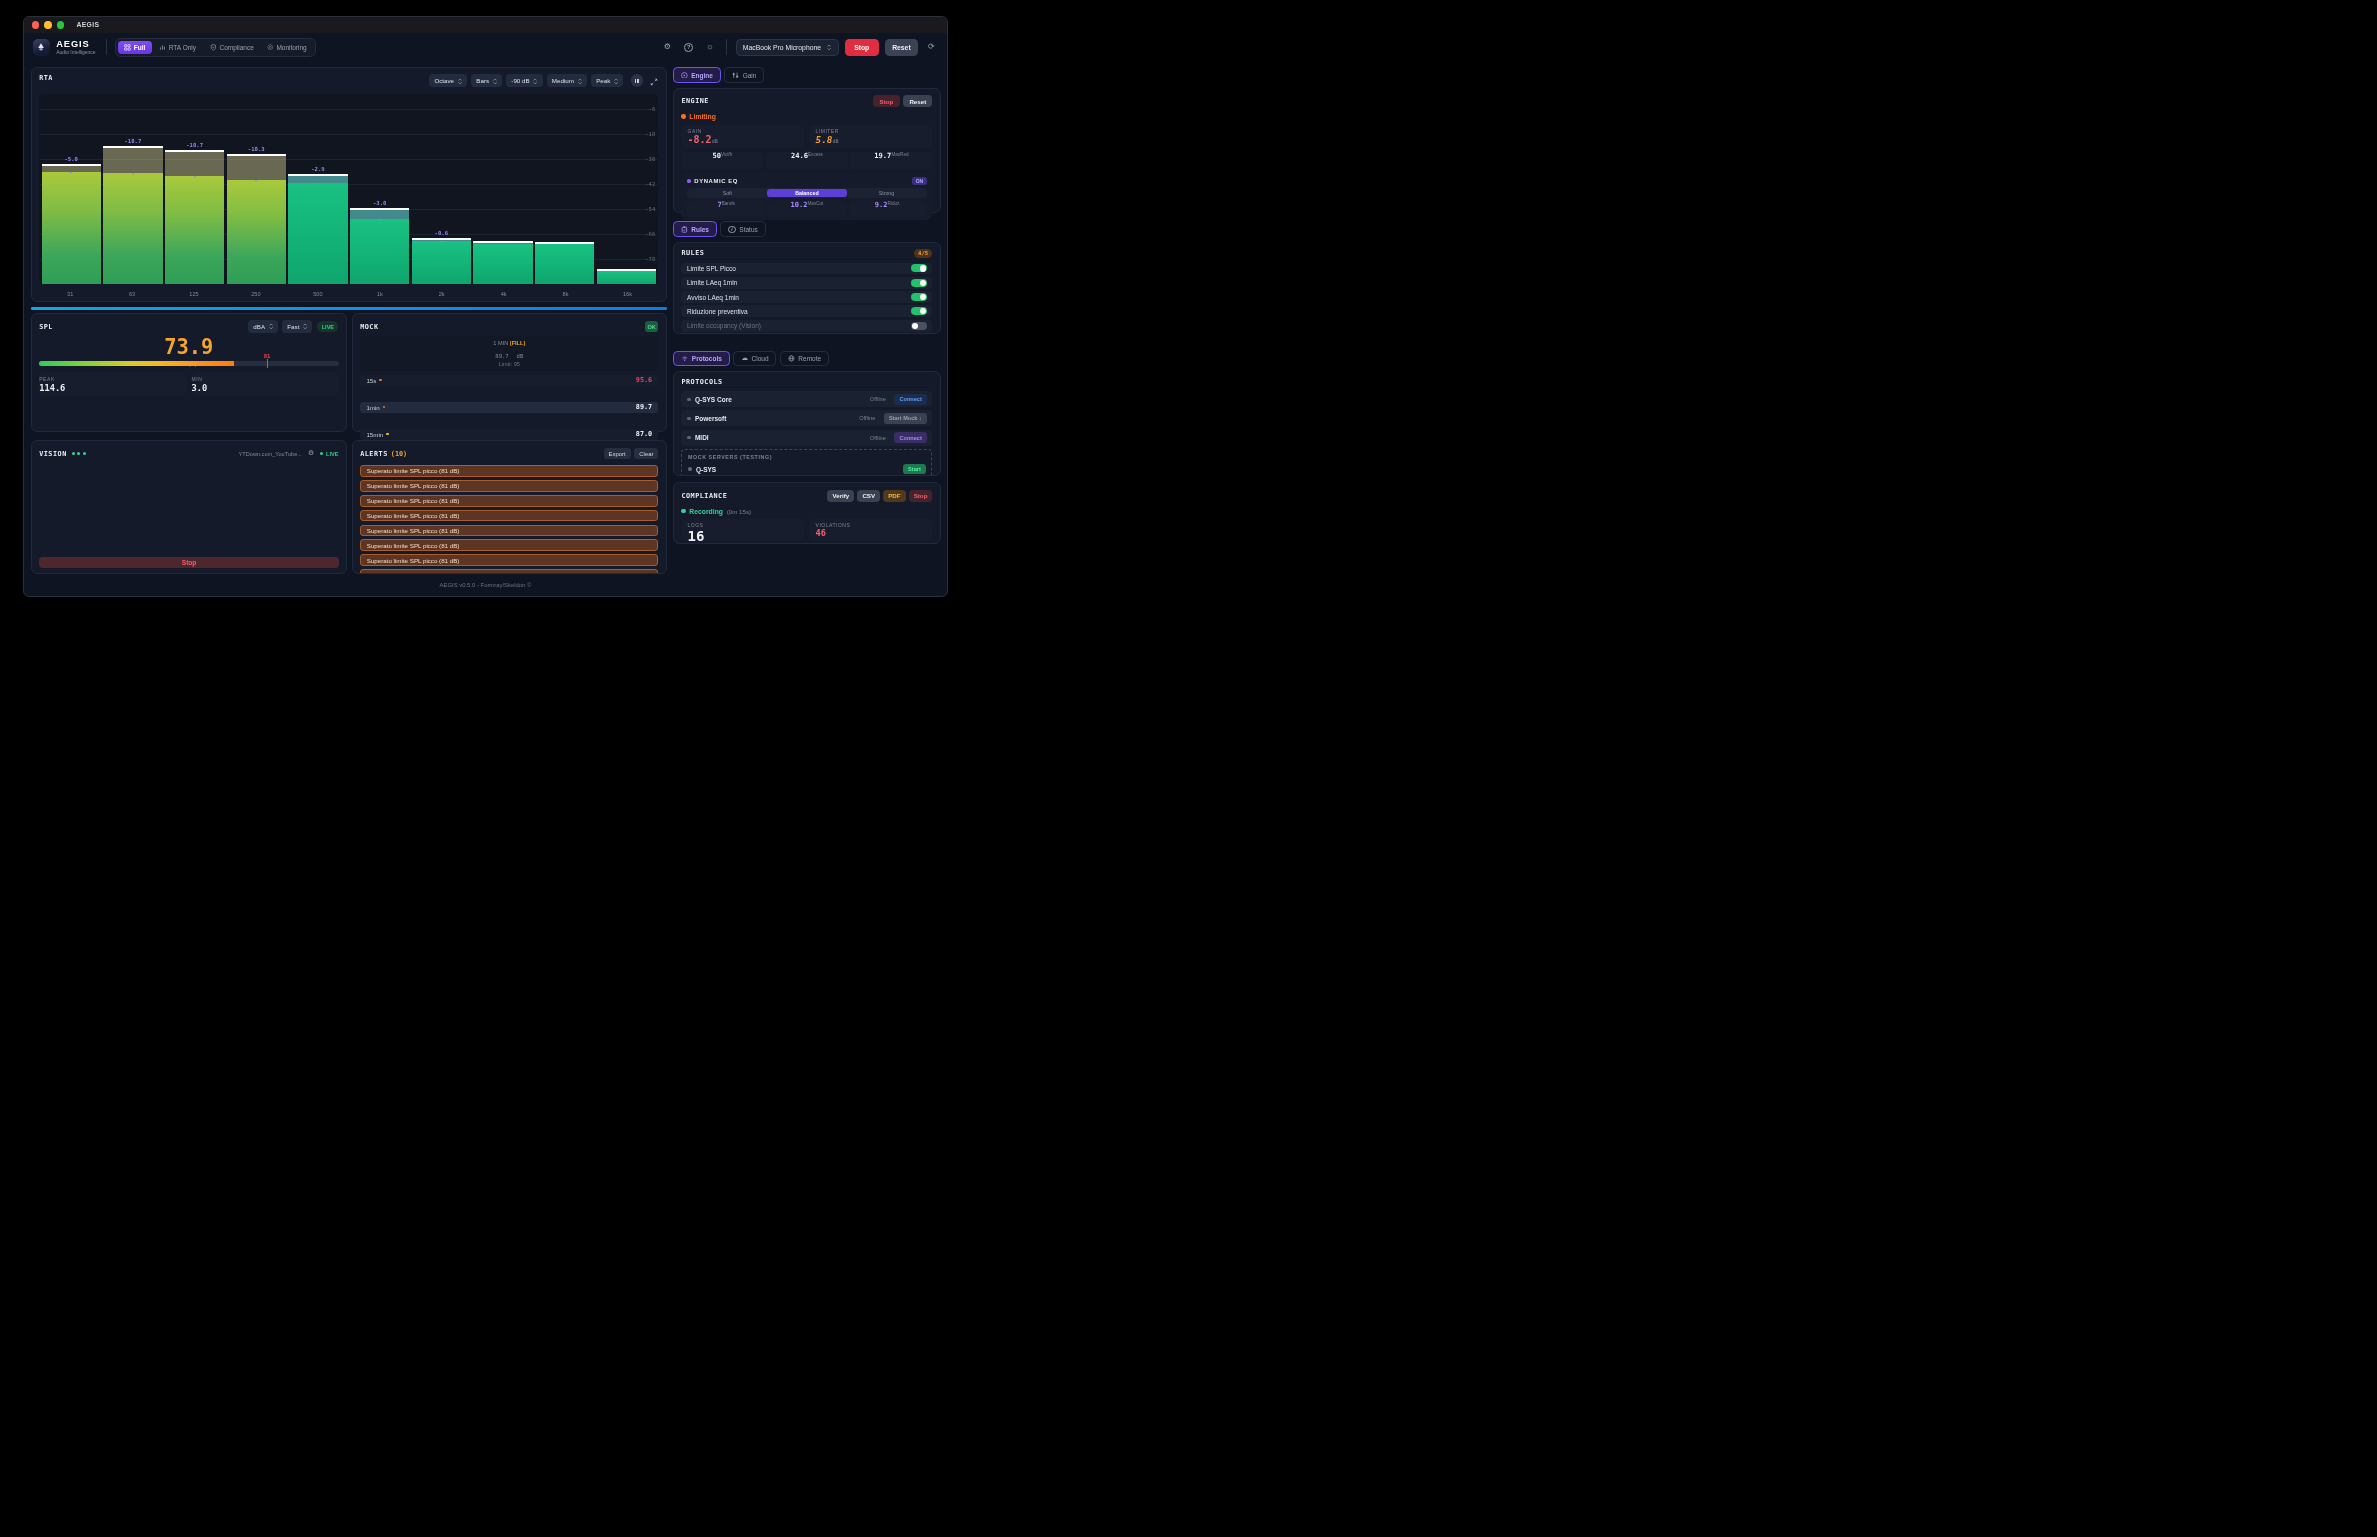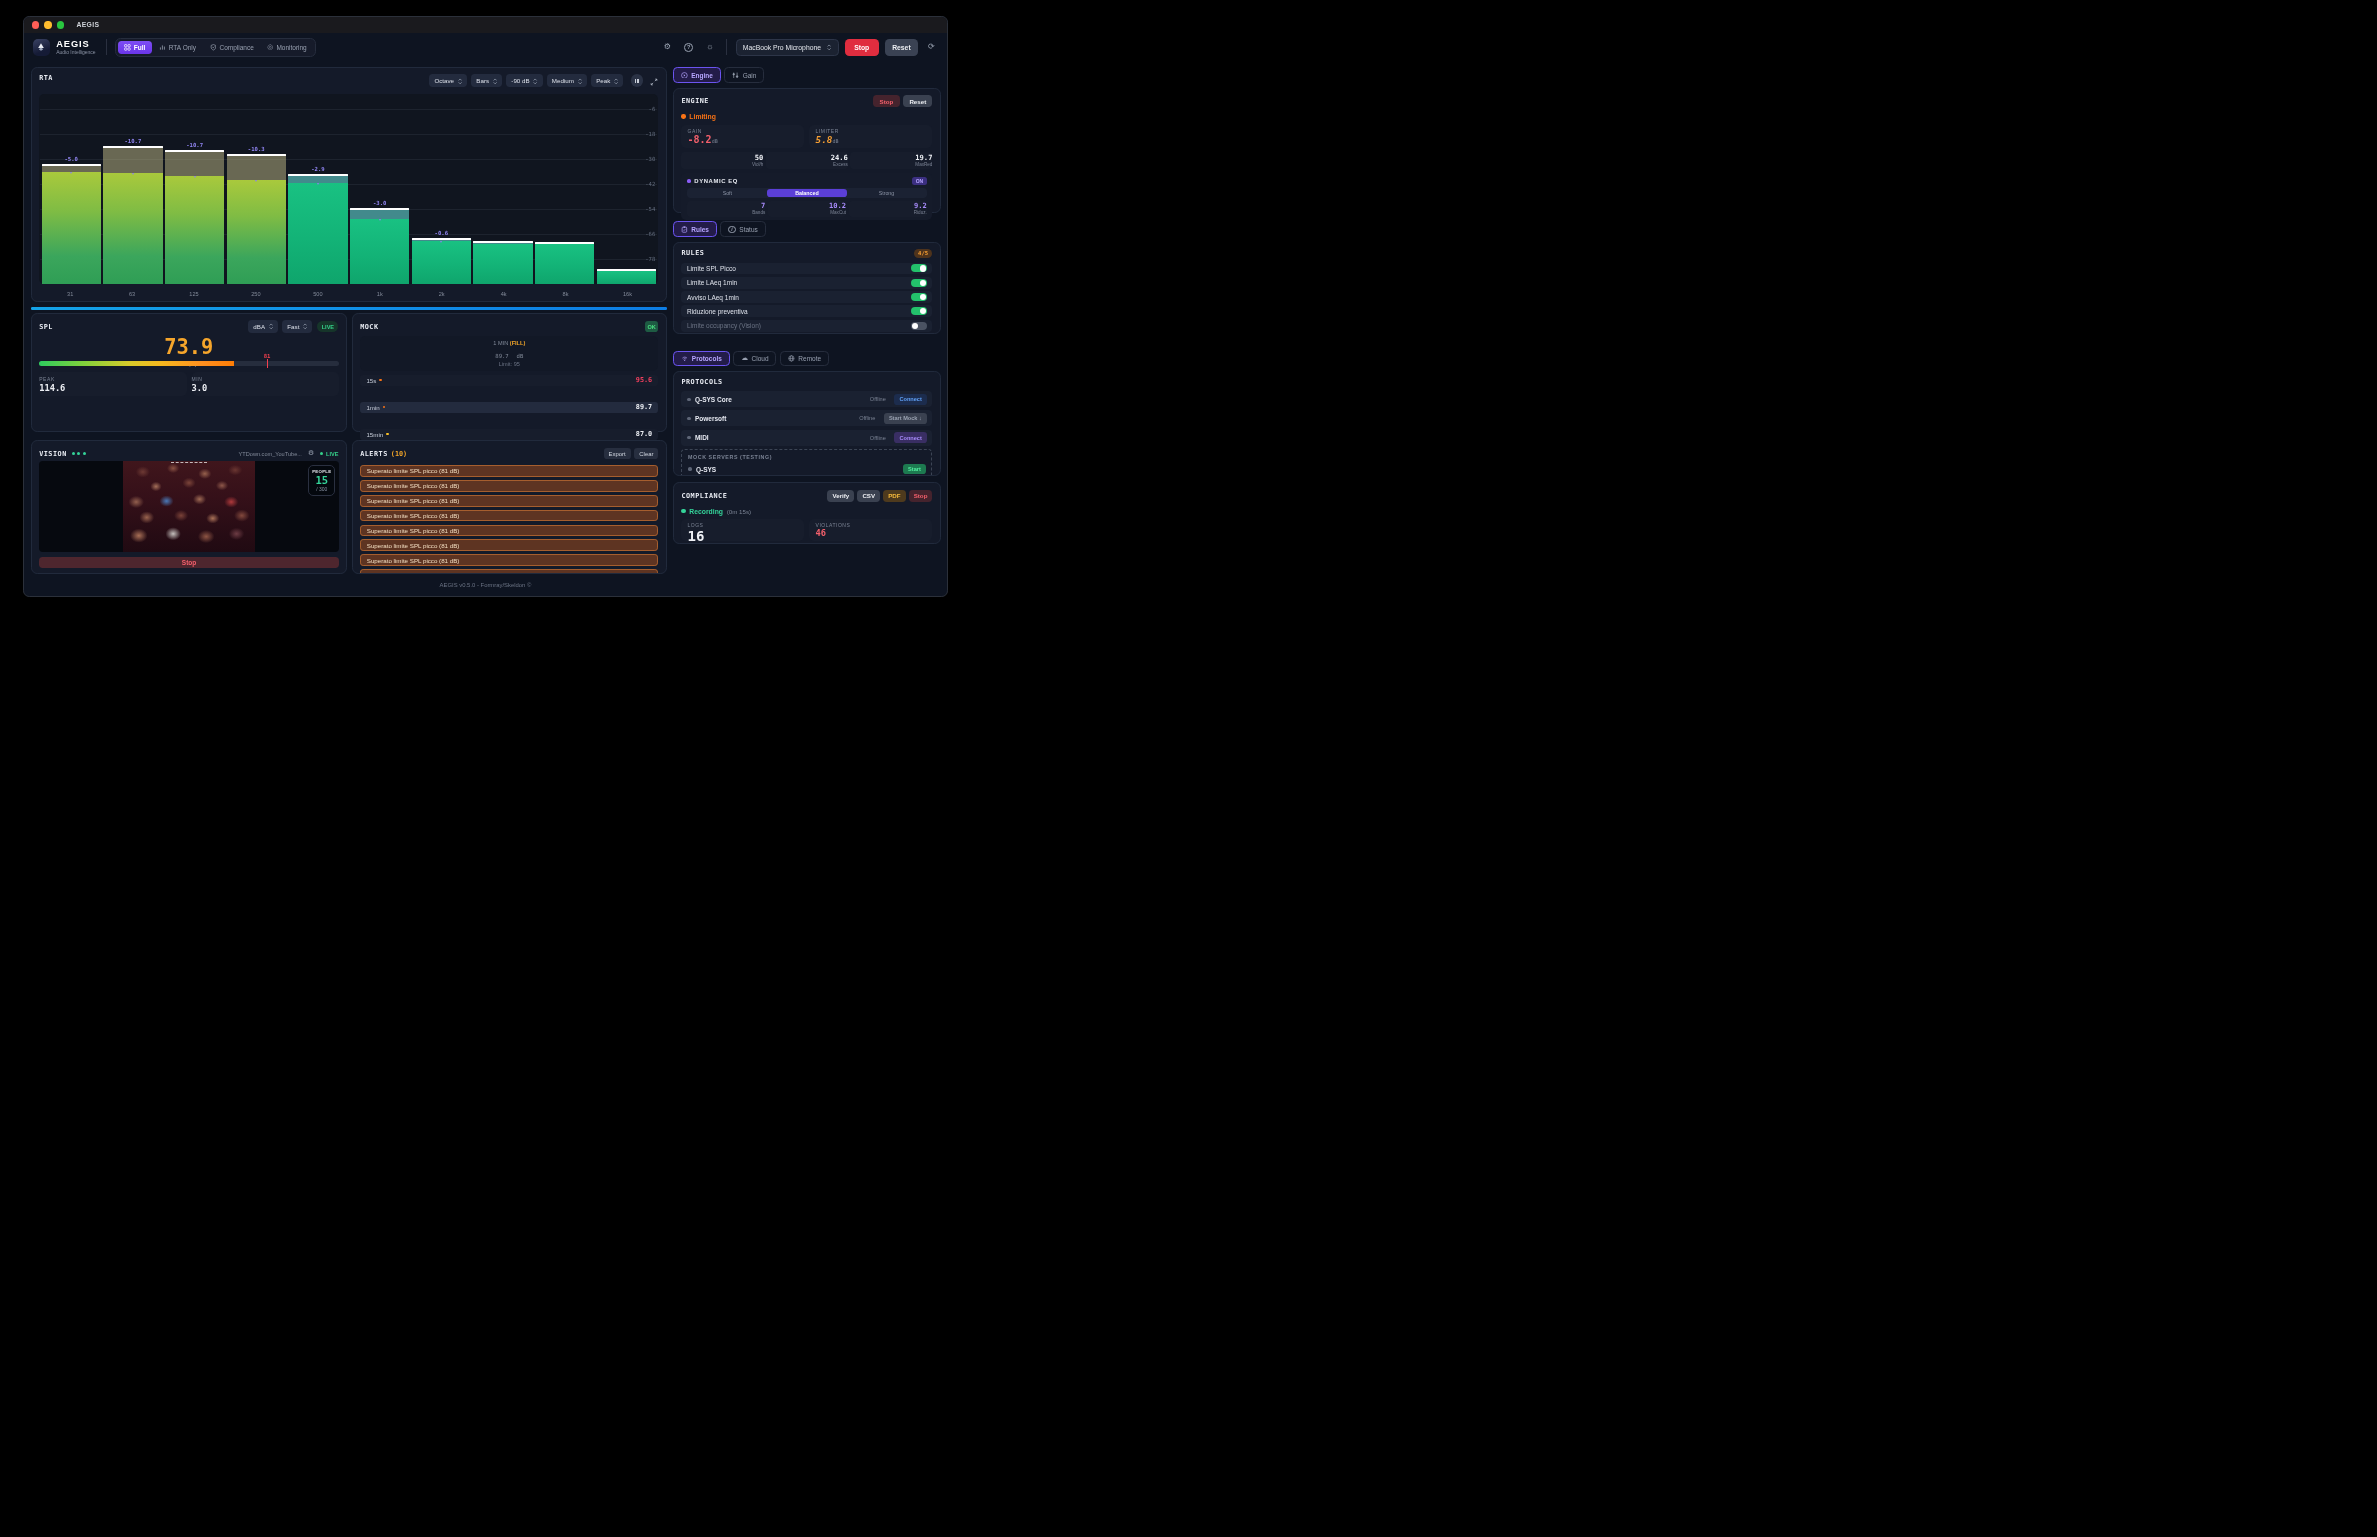--- a/index.html
+++ b/index.html
@@ -164,21 +164,21 @@
   .sbtn.amberb{background:#4e3a1d;color:#f5b93c;}
   .status-line{margin-top:5.6px;display:flex;align-items:center;gap:3.7px;font-size:6.8px;font-weight:bold;}
   .sdot{width:4.3px;height:4.3px;border-radius:50%;}
   .engine-card{height:125px;margin-bottom:8.7px;}
   .gl-row{display:flex;gap:5px;margin-top:5px;}
   .glbox{flex:1;height:23.5px;background:var(--box);border-radius:5px;padding:3.1px 6.2px;display:flex;flex-direction:column;gap:0.6px;}
   .gl-l{font-size:5px;color:#7b8394;letter-spacing:0.5px;}
   .gl-v{font-family:"DejaVu Sans Mono",monospace;font-size:9.3px;font-weight:bold;line-height:1;}
   .gl-v span{font-size:5px;color:#7b8394;font-weight:normal;}
   .stats3{display:flex;gap:2.5px;margin-top:3.7px;}
-  .s3{flex:1;height:17.3px;background:var(--box);border-radius:3.7px;display:flex;flex-direction:column;align-items:flex-end;justify-content:center;}
+  .s3{flex:1;height:17.3px;background:var(--box);border-radius:3.7px;display:flex;flex-direction:row;align-items:flex-start;justify-content:center;}
   .s3 .v{font-family:"DejaVu Sans Mono",monospace;font-size:7.1px;font-weight:bold;color:#eef0f5;line-height:1.1;}
   .s3 .l{font-size:4.6px;color:#7b8394;}
   .deq{margin-top:3.7px;background:#151b2a;border-radius:5px;padding:3.7px 5.6px;}
   .deq-head{display:flex;align-items:center;gap:3.7px;}
   .deq-title{font-size:5.9px;font-weight:bold;color:#e8ebf2;letter-spacing:0.6px;}
   .on-badge{margin-left:auto;background:#3b2f80;color:var(--purple-lt);font-size:5px;font-weight:bold;border-radius:2.5px;padding:1.2px 3.7px;}
   .seg{margin-top:3.1px;display:flex;background:#1b2233;border-radius:3.7px;height:9.3px;padding:0.6px;}
   .seg span{flex:1;display:flex;align-items:center;justify-content:center;font-size:5.3px;color:#8b93a5;border-radius:3.1px;}
   .seg span.active{background:#5b3fd6;color:#fff;font-weight:bold;}
   .deqstats{display:flex;gap:2.5px;margin-top:3.1px;}
@@ -542,29 +542,20 @@
                   <i></i>
                 </span>
             <div class="spacer"></div>
             <span class="vsrc">YTDown.com_YouTube...</span>
             <span class="hicon" style="font-size:6.8px;margin:0 1.2px;">⚙</span>
             <span class="vlive">
                   <i></i>
                   <span>LIVE</span>
                 </span>
           </div>
-          <div class="video">
-            <div class="crowd"></div>
-            <div class="crowd-dashes"></div>
-            <div class="people-badge">
-              <span class="pb-l">PEOPLE</span>
-              <span class="pb-v">15</span>
-              <span class="pb-m">/ 300</span>
-            </div>
-          </div>
           <div class="vision-stop">Stop</div>
         </section>
 
         <section class="panel alerts">
           <div class="phead">
             <span class="panel-title">ALERTS</span>
             <span class="acount">(10)</span>
             <div class="spacer"></div>
             <span class="abtn">Export</span>
             <span class="abtn">Clear</span>

